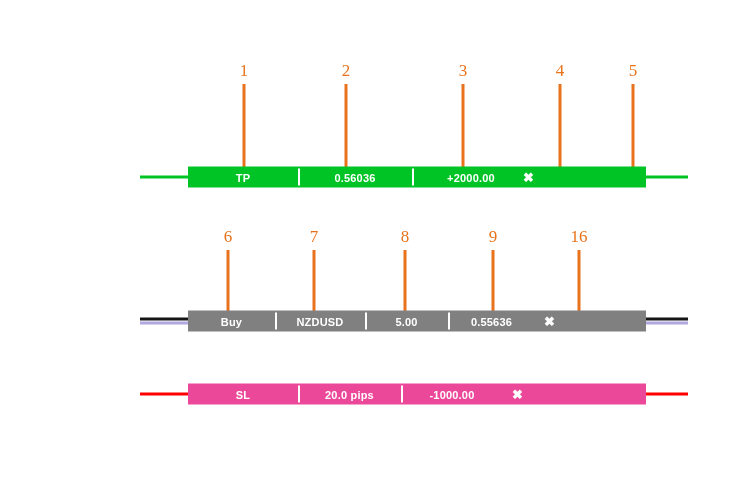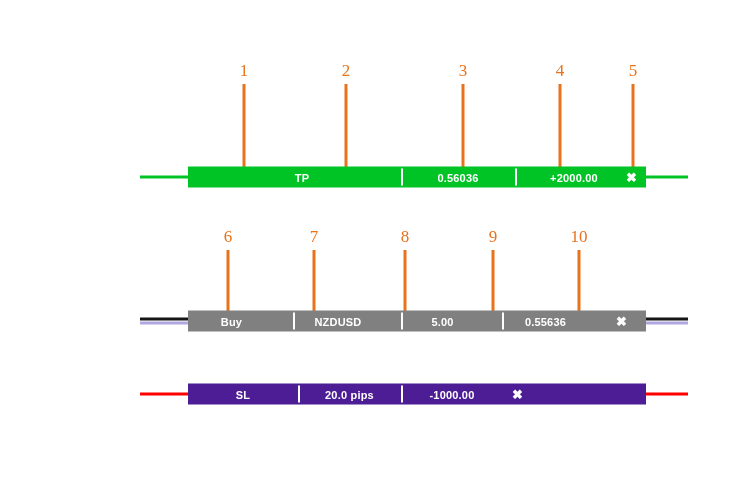--- a/index.html
+++ b/index.html
@@ -156,74 +156,74 @@
       </div>
       <div class="callout" style="left: 405px; top: 0px;">
         <div class="callout-num" style="top: 228px; color: rgb(232, 115, 28);">8</div>
         <div class="callout-stem" style="top: 250px; height: 64px; background: rgb(232, 115, 28);"></div>
       </div>
       <div class="callout" style="left: 493px; top: 0px;">
         <div class="callout-num" style="top: 228px; color: rgb(232, 115, 28);">9</div>
         <div class="callout-stem" style="top: 250px; height: 64px; background: rgb(232, 115, 28);"></div>
       </div>
       <div class="callout" style="left: 579px; top: 0px;">
-        <div class="callout-num" style="top: 228px; color: rgb(232, 115, 28);">10</div>
+        <div class="callout-num" style="top: 228px; color: rgb(232, 115, 28);">16</div>
         <div class="callout-stem" style="top: 250px; height: 64px; background: rgb(232, 115, 28);"></div>
       </div>
     </div>
   <div id="orders-layer">
       <div class="order-row" style="top: 164px; height: 26px;">
         <div class="rail rail-left" style="left: 140px; width: 48px; background: rgb(0, 196, 37);"></div>
         <div class="rail rail-right" style="left: 646px; width: 42px; background: rgb(0, 196, 37);"></div>
-        <div class="label-bar" style="left: 188px; width: 458px; background: rgb(0, 196, 37); color: rgb(255, 255, 255); justify-content: flex-end;">
+        <div class="label-bar" style="left: 188px; width: 458px; background: rgb(0, 196, 37); color: rgb(255, 255, 255);">
           <div class="seg" style="width: 110px; flex: 0 0 110px;">
             <span>TP</span>
           </div>
-          <div class="seg" style="width: 114px; flex: 0 0 114px; margin-left: 44px;">
+          <div class="seg" style="width: 114px; flex: 0 0 114px;">
             <span>0.56036</span>
           </div>
           <div class="seg" style="width: 102px; flex: 0 0 102px; padding-left: 16px;">
             <span>+2000.00</span>
           </div>
           <div class="seg close-seg" style="width: 29px; flex: 0 0 29px;">
             <span class="close-glyph">✖</span>
           </div>
         </div>
       </div>
       <div class="order-row" style="top: 308px; height: 26px;">
         <div class="rail-stack" style="left: 140px; width: 48px;">
           <div class="rail-a" style="background: rgb(21, 21, 21);"></div>
           <div class="rail-b" style="background: rgb(176, 168, 224);"></div>
         </div>
         <div class="rail-stack" style="left: 646px; width: 42px;">
           <div class="rail-a" style="background: rgb(21, 21, 21);"></div>
           <div class="rail-b" style="background: rgb(176, 168, 224);"></div>
         </div>
-        <div class="label-bar" style="left: 188px; width: 458px; background: rgb(128, 128, 128); color: rgb(255, 255, 255); gap: 18px;">
+        <div class="label-bar" style="left: 188px; width: 458px; background: rgb(128, 128, 128); color: rgb(255, 255, 255);">
           <div class="seg" style="width: 87px; flex: 0 0 87px;">
             <span>Buy</span>
           </div>
           <div class="seg" style="width: 90px; flex: 0 0 90px;">
             <span>NZDUSD</span>
           </div>
           <div class="seg" style="width: 83px; flex: 0 0 83px;">
             <span>5.00</span>
           </div>
           <div class="seg" style="width: 87px; flex: 0 0 87px;">
             <span>0.55636</span>
           </div>
           <div class="seg close-seg" style="width: 29px; flex: 0 0 29px;">
             <span class="close-glyph">✖</span>
           </div>
         </div>
       </div>
       <div class="order-row" style="top: 381px; height: 26px;">
         <div class="rail rail-left" style="left: 140px; width: 48px; background: rgb(255, 0, 0);"></div>
         <div class="rail rail-right" style="left: 646px; width: 42px; background: rgb(255, 0, 0);"></div>
-        <div class="label-bar" style="left: 188px; width: 458px; background: #4c1d95; color: rgb(255, 255, 255);">
+        <div class="label-bar" style="left: 188px; width: 458px; background: #ec4899; color: rgb(255, 255, 255);">
           <div class="seg" style="width: 110px; flex: 0 0 110px;">
             <span>SL</span>
           </div>
           <div class="seg" style="width: 103px; flex: 0 0 103px;">
             <span>20.0 pips</span>
           </div>
           <div class="seg" style="width: 102px; flex: 0 0 102px;">
             <span>-1000.00</span>
           </div>
           <div class="seg close-seg" style="width: 29px; flex: 0 0 29px;">

